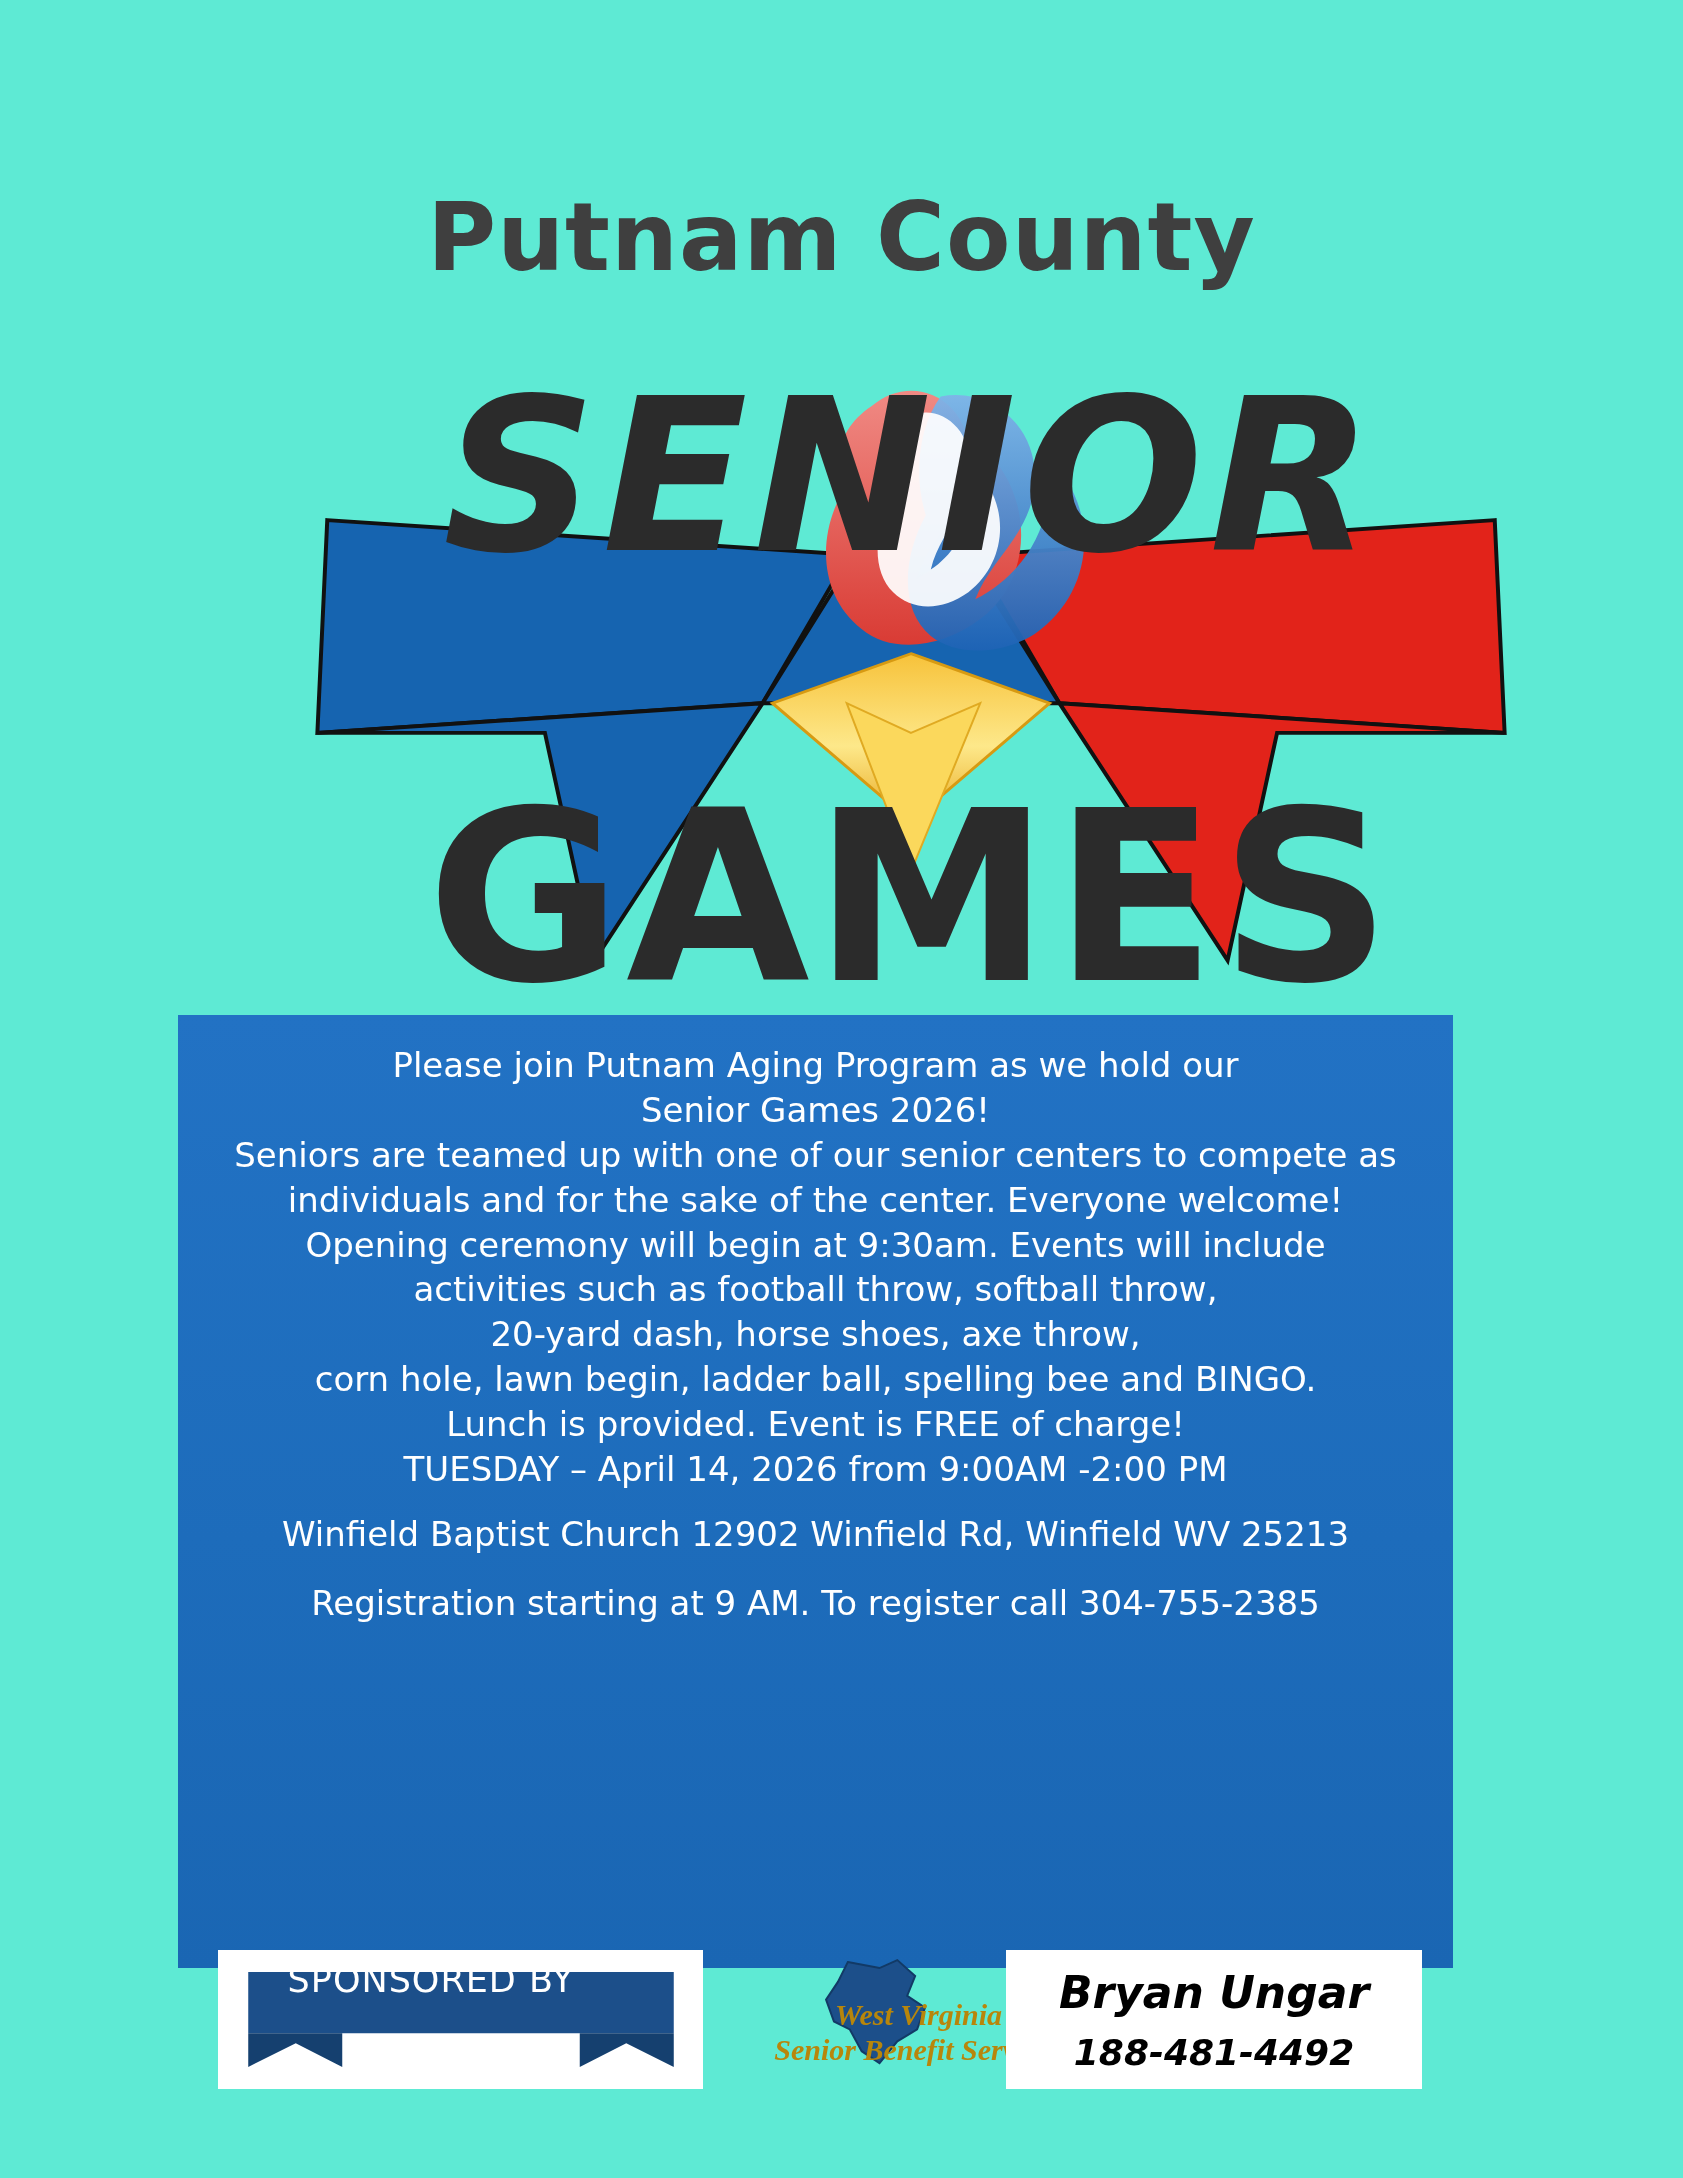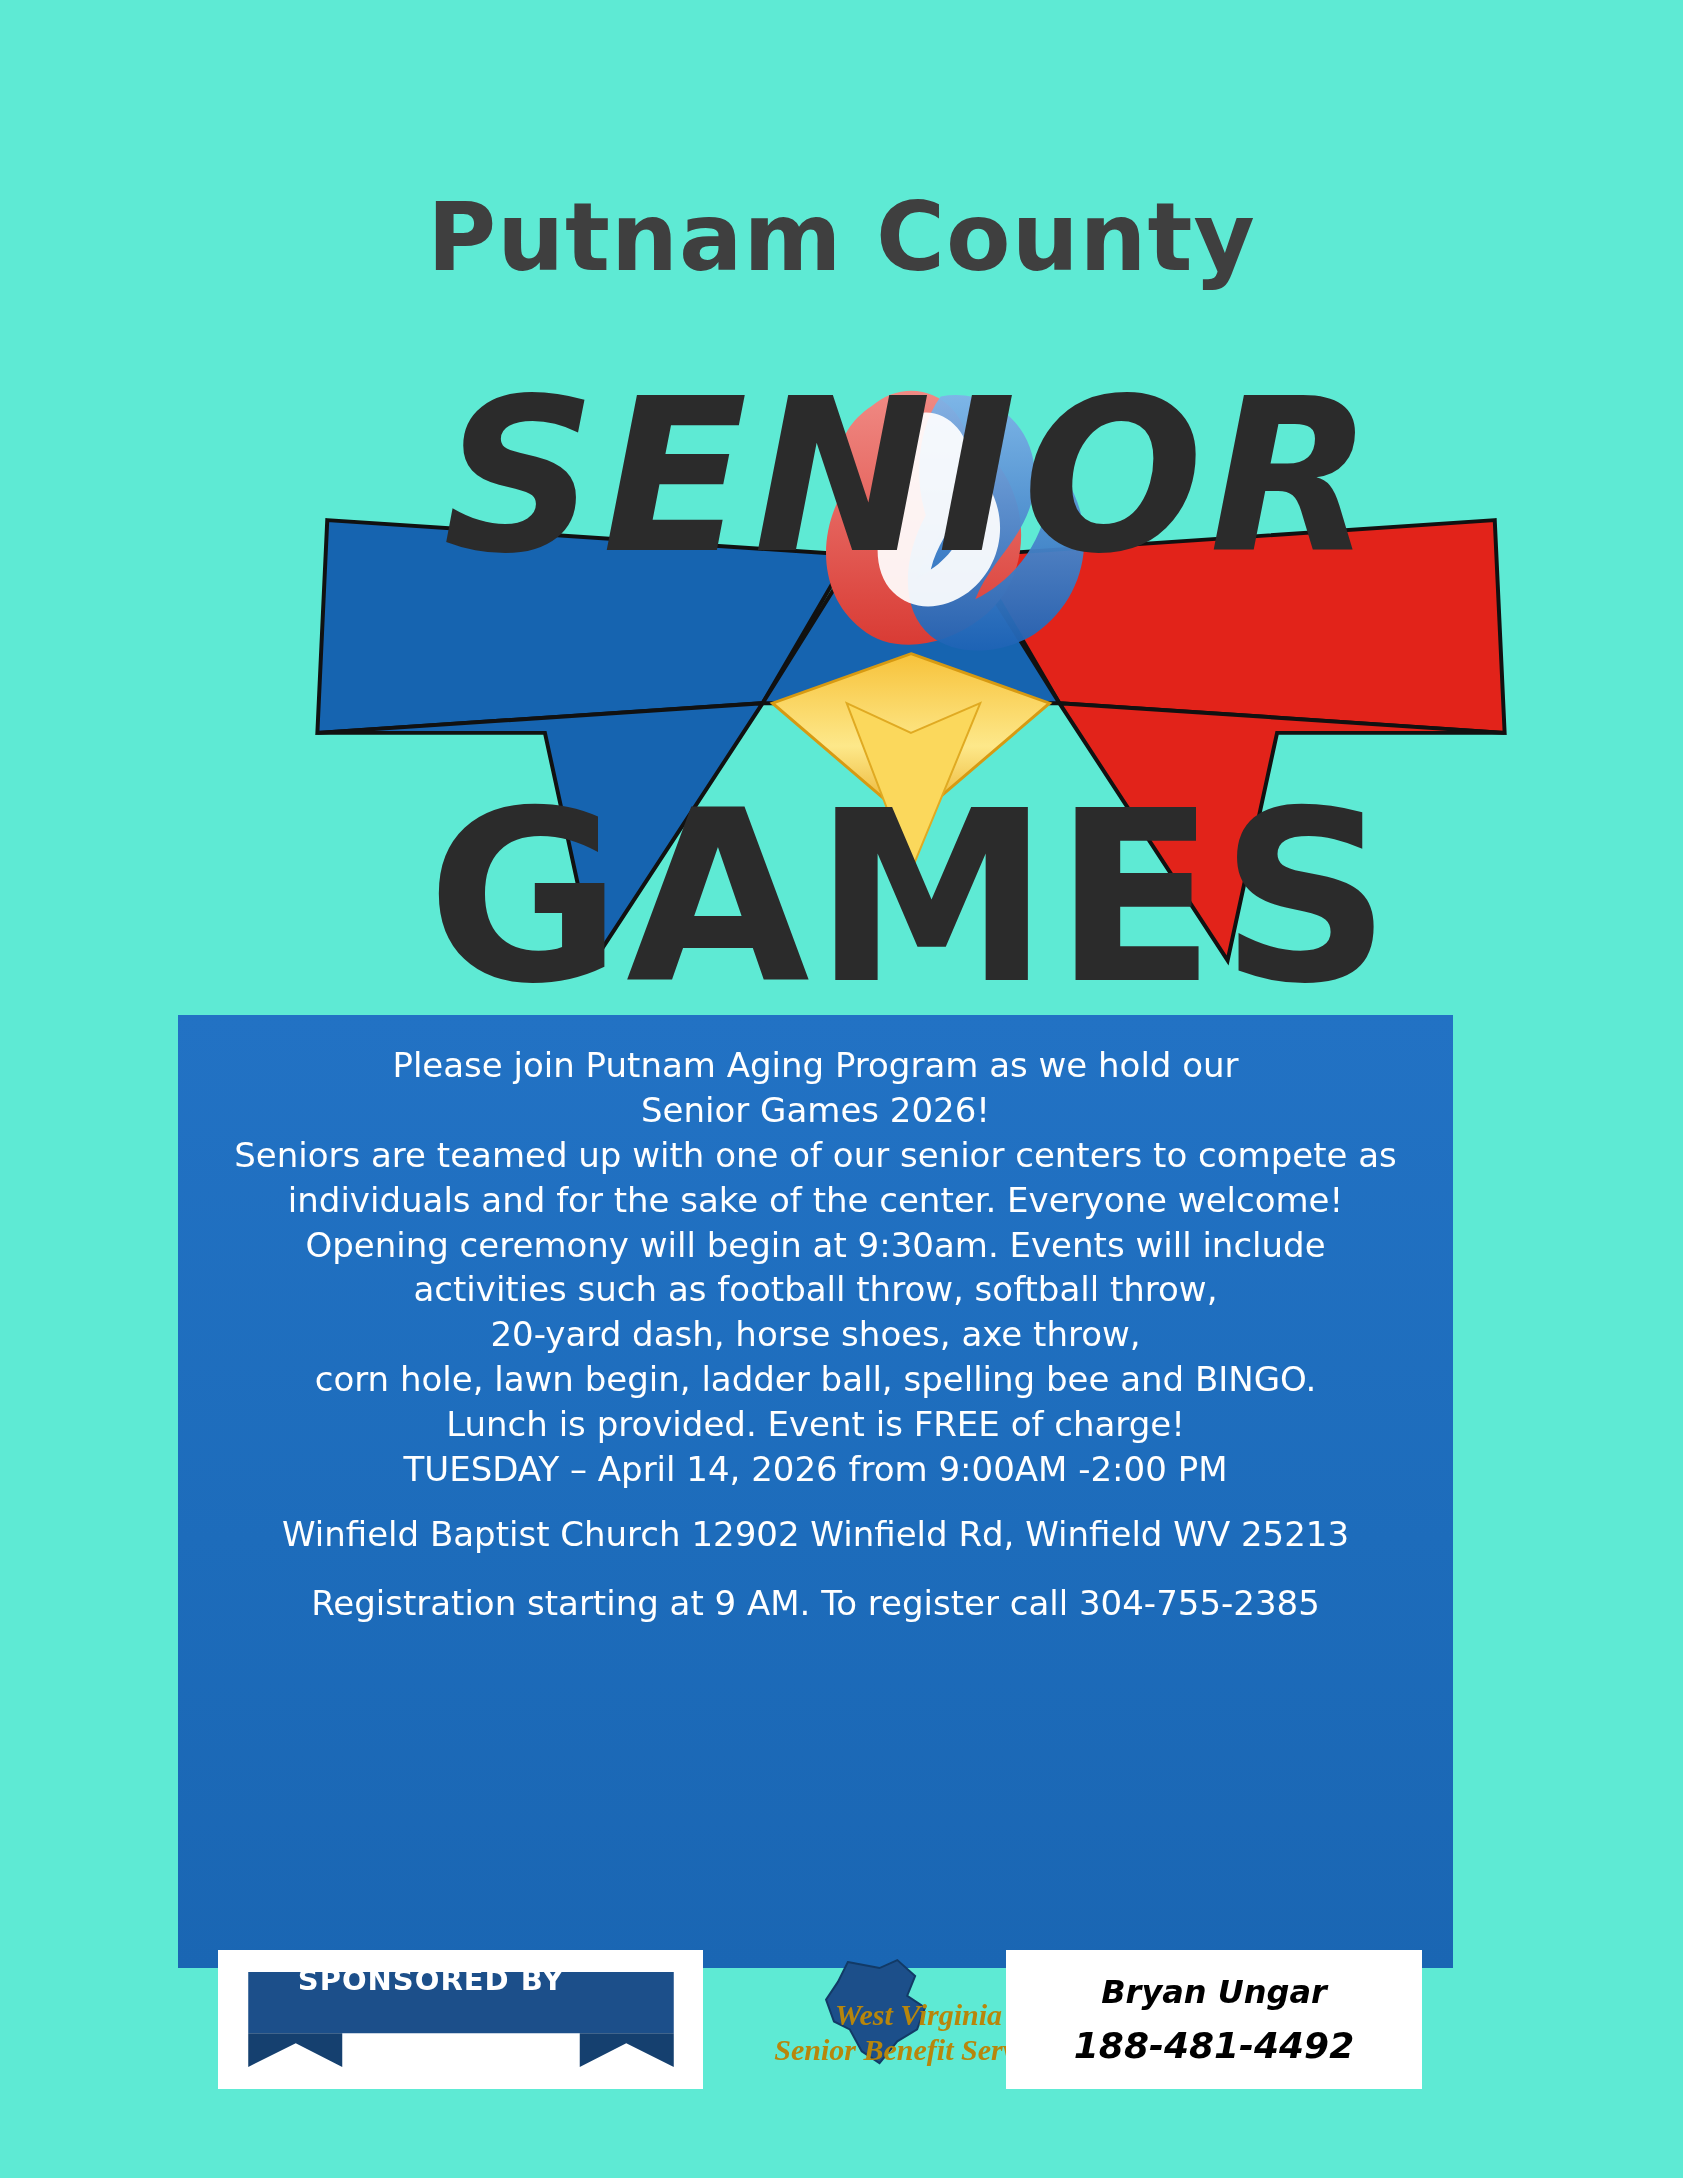--- a/index.html
+++ b/index.html
@@ -110,22 +110,22 @@
   }
   .sponsored-label {
     position: absolute;
     left: 0;
     top: 0;
     width: 426px;
     height: 61px;
     line-height: 61px;
     text-align: center;
     color: #ffffff;
-    font-size: 29px;
-    font-weight: bold;
+    font-size: 35px;
+    font-weight: normal;
     letter-spacing: 1px;
     font-family: "DejaVu Sans", sans-serif;
     z-index: 3;
   }
 
   .wv-logo {
     position: absolute;
     left: 535px;
     top: 10px;
     width: 297px;
@@ -156,21 +156,21 @@
     background: #ffffff;
     display: flex;
     flex-direction: column;
     align-items: center;
     justify-content: center;
   }
   .contact-box .name {
     font-family: "DejaVu Sans", sans-serif;
     font-style: italic;
     font-weight: bold;
-    font-size: 32px;
+    font-size: 44px;
     color: #000000;
     margin-bottom: 14px;
   }
   .contact-box .phone {
     font-family: "DejaVu Sans", sans-serif;
     font-style: italic;
     font-weight: bold;
     font-size: 36px;
     color: #000000;
   }

